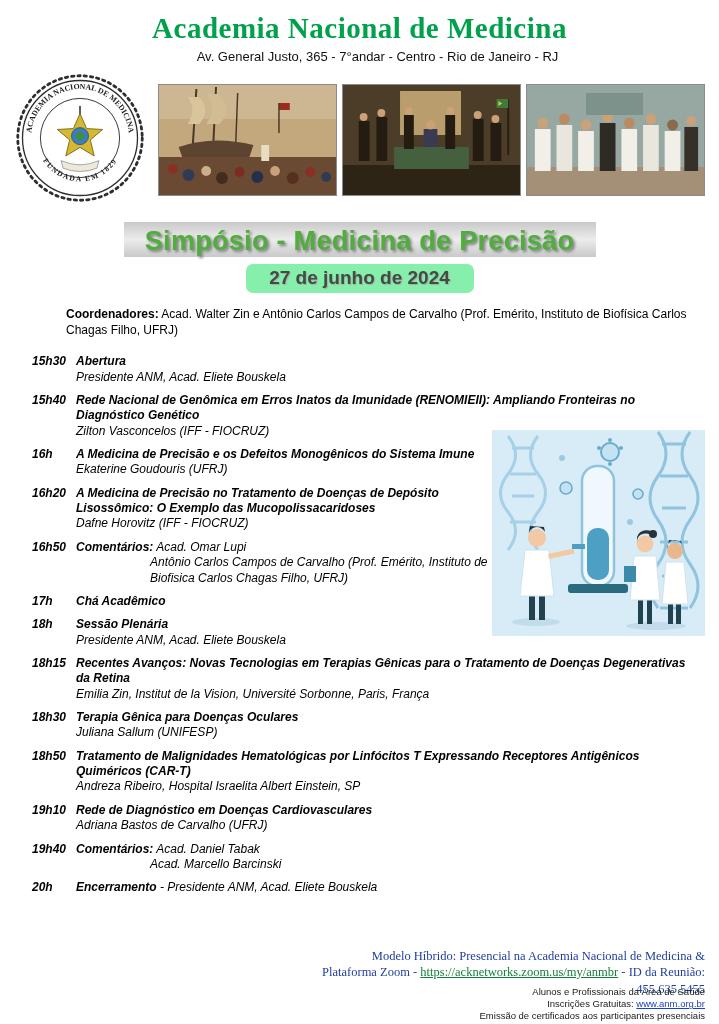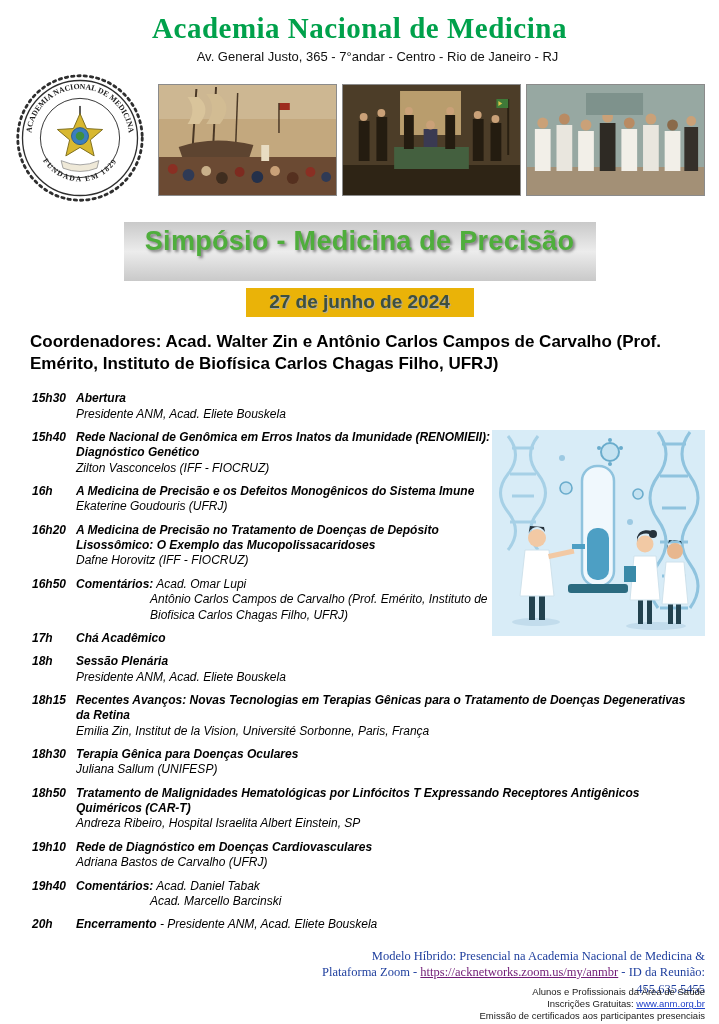--- a/index.html
+++ b/index.html
@@ -19,34 +19,34 @@
 
   
   .logo-row { display:flex; align-items:center; gap:12px; padding:8px 14px 0 14px; }
   .seal { width:132px; height:136px; flex:none; }
   .paintings { flex:1; display:flex; gap:5px; height:112px; }
   .painting { flex:1; border:1px solid #8b8b8b; overflow:hidden; background:#b9a27e; }
   .painting svg { width:100%; height:100%; display:block; }
 
   
   .banner {
-    margin:14px auto 0; width:472px; text-align:center; padding:4px 0 24px;
+    margin:14px auto 0; width:472px; text-align:center; padding:4px 0 0;
     background:linear-gradient(180deg,#c9c9c9,#ececec 50%,#c9c9c9);
   }
   .banner-title {
     font-size:27px; font-weight:bold; color:#4FAE3C;
     text-shadow:2px 2px 3px #7d7d7d; letter-spacing:.3px;
   }
   .banner-date-wrap {
-    margin:7px auto 0; width:228px; background:#eab308; text-align:center; padding:3px 0 4px;
+    margin:7px auto 0; width:228px; background:#86efac; text-align:center; padding:3px 0 4px;border-radius:7px;
   }
   .banner-date { font-size:19px; font-weight:bold; color:#3d4f40; text-shadow:1px 1px 1px #aaa; }
 
   
-  .coordinators { padding:14px 30px 0 30px; font-size:17px; font-weight:bold; line-height:1.3; }
+  .coordinators { padding:14px 30px 0 30px; font-size:12px; font-weight:normal; line-height:1.3;margin-left:36px; }
 
   
   .schedule { padding:16px 30px 0 32px;font-style:italic; }
   .row { display:flex; margin-bottom:8px; font-size:12px; line-height:1.28; }
   .row .time { width:44px; flex:none; font-weight:bold; }
   .row .content { flex:1; }
   .row .title { font-weight:bold; }
   .row .title .after { font-weight:normal; }
   .row .detail { font-weight:normal; }
   .row.beside { padding-right:198px; }
@@ -58,21 +58,21 @@
     overflow:hidden;
   }
   .illus svg { width:100%; height:100%; display:block; }
 
   
   .hybrid {
     position:absolute; top:948px; right:14px; width:412px; text-align:right;
     font-family:"Liberation Serif", serif; font-size:12.5px; line-height:1.3;
     color:#1F3F9E;
   }
-  .hybrid a { color:#701a75; text-decoration:underline; }
+  .hybrid a { color:#15803d; text-decoration:underline; }
   .insc {
     position:absolute; top:986px; right:14px; width:252px; text-align:right;
     font-size:9.5px; line-height:1.28; color:#1a1a1a;
   }
   .insc a { color:#1F41C8; text-decoration:underline; }
   .seal text { font-family:"Liberation Serif", serif; }
 </style>
 </head>
 <body>
 

